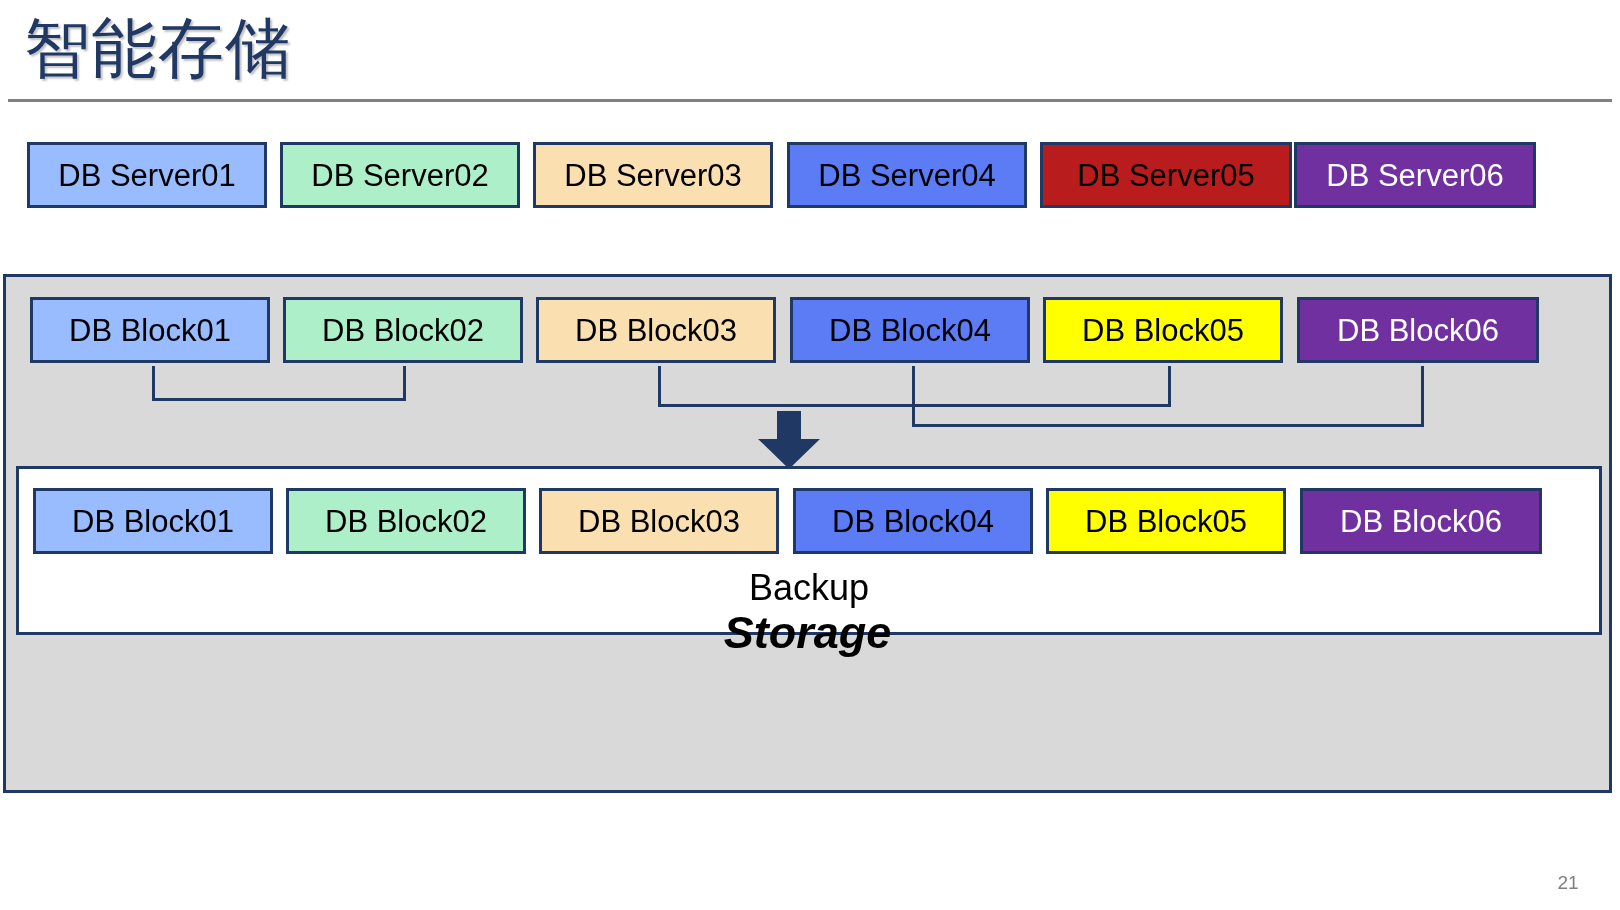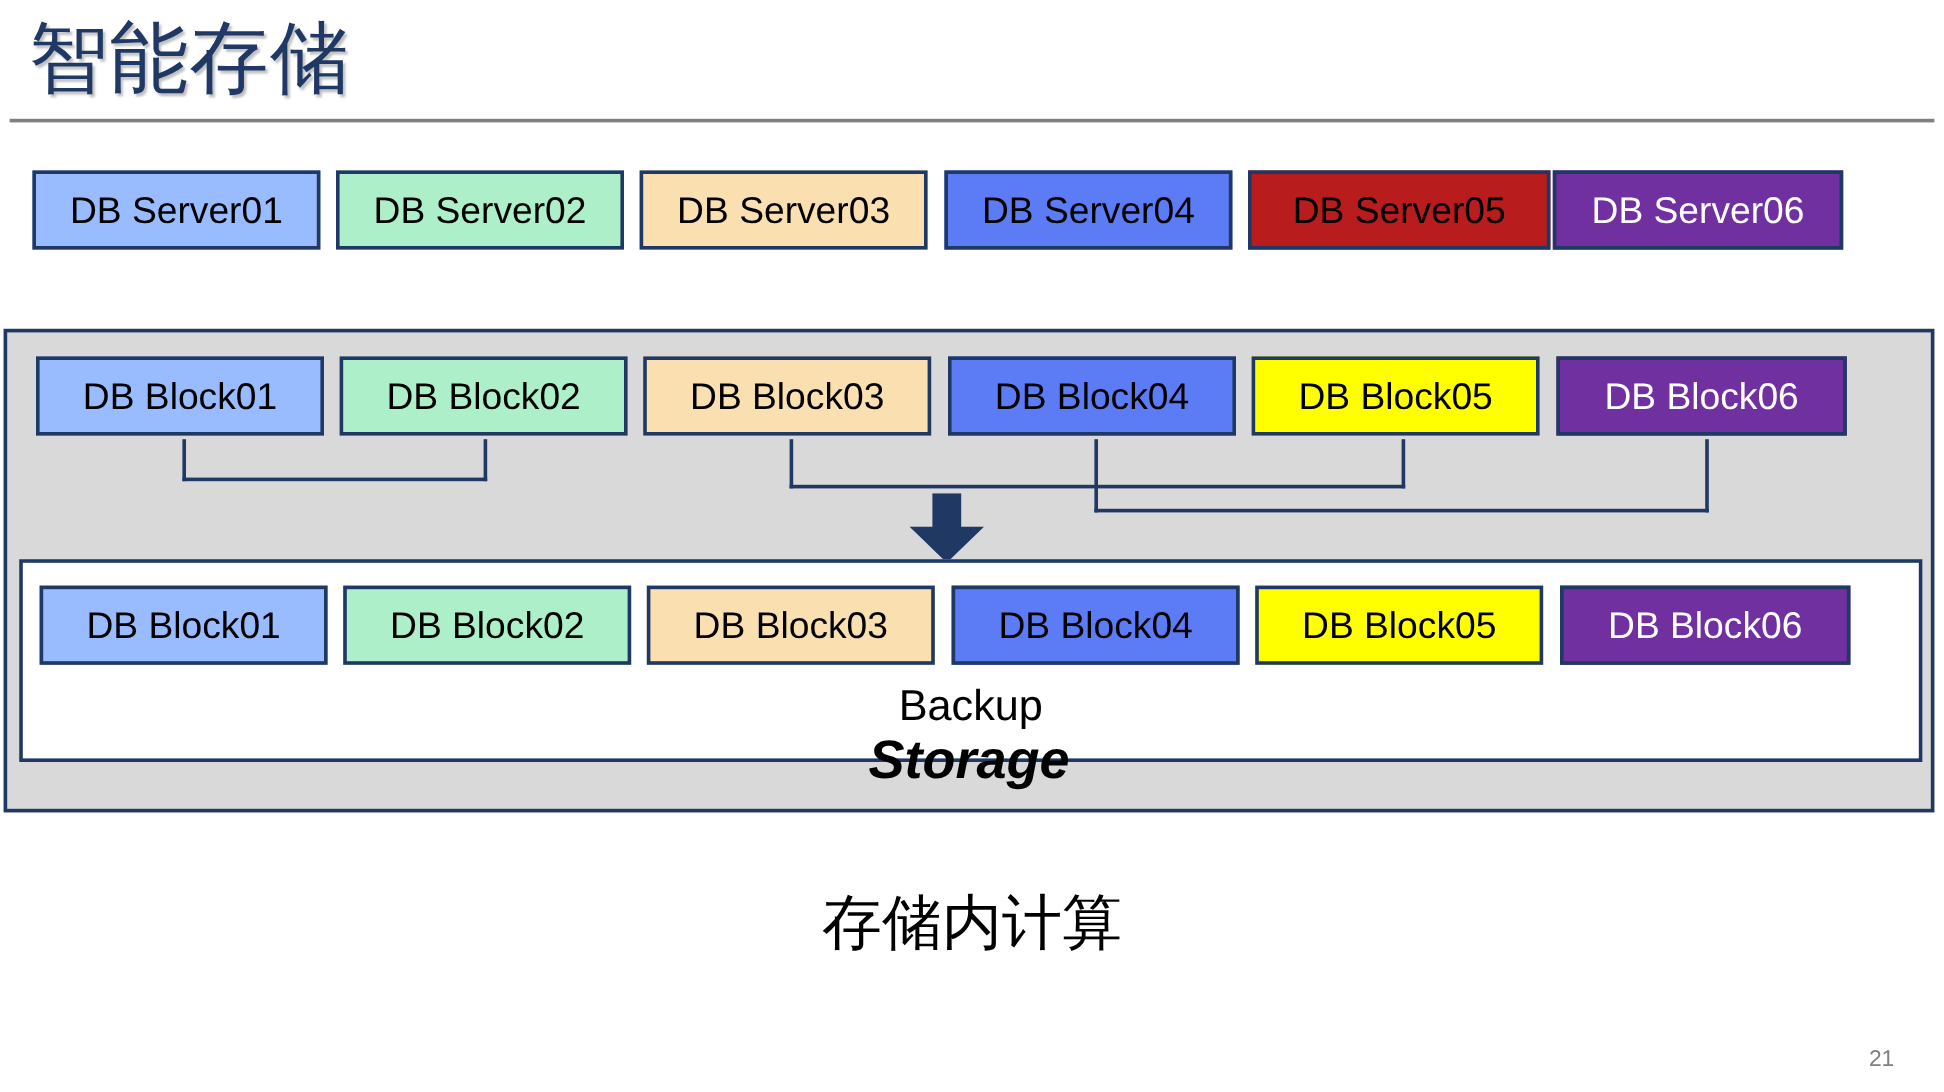--- a/index.html
+++ b/index.html
@@ -53,21 +53,21 @@
 
   
   #server-row .node-box { top: 142px; height: 66px; }
 
   
   #storage-container {
     position: absolute;
     left: 3px;
     top: 274px;
     width: 1609px;
-    height: 403px;
+    height: 519px;
     box-sizing: border-box;
     border: 3px solid #1F3864;
     background: #D9D9D9;
   }
   #storage-label {
     position: absolute;
     left: 0;
     right: 0;
     top: 330px;
     text-align: center;
@@ -227,16 +227,15 @@
           <span>DB Block06</span>
         </div>
       </div>
     <div id="backup-label">Backup</div>
   </div>
 
   <div id="storage-label">Storage</div>
 </div>
 
 <div id="caption-block">
-    <div class="caption-line">存储内计算</div>
   </div>
 
 <div id="page-number">21</div>
 
 </body></html>

